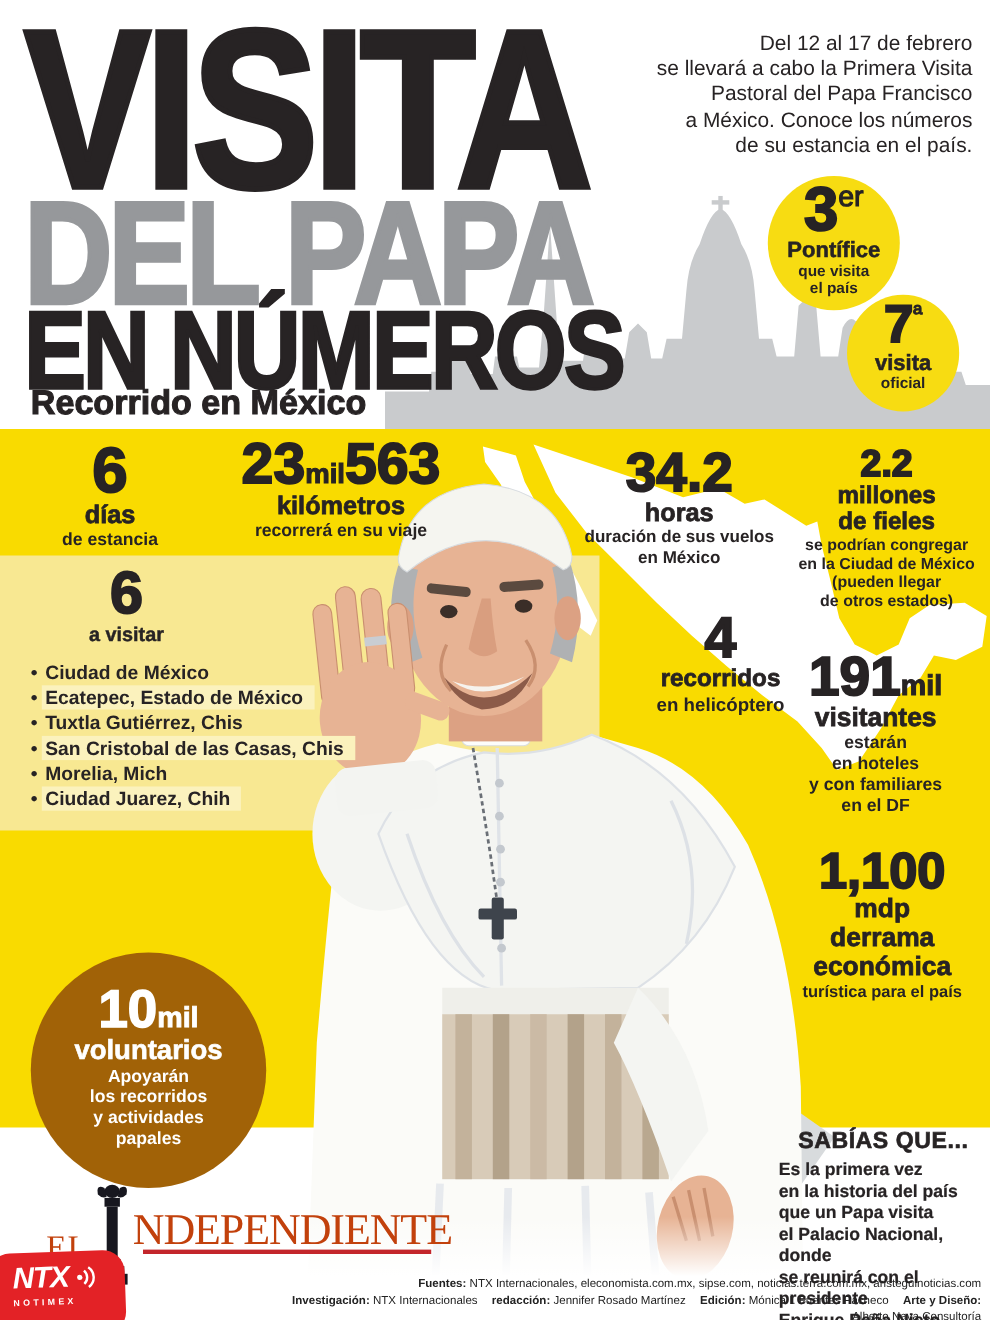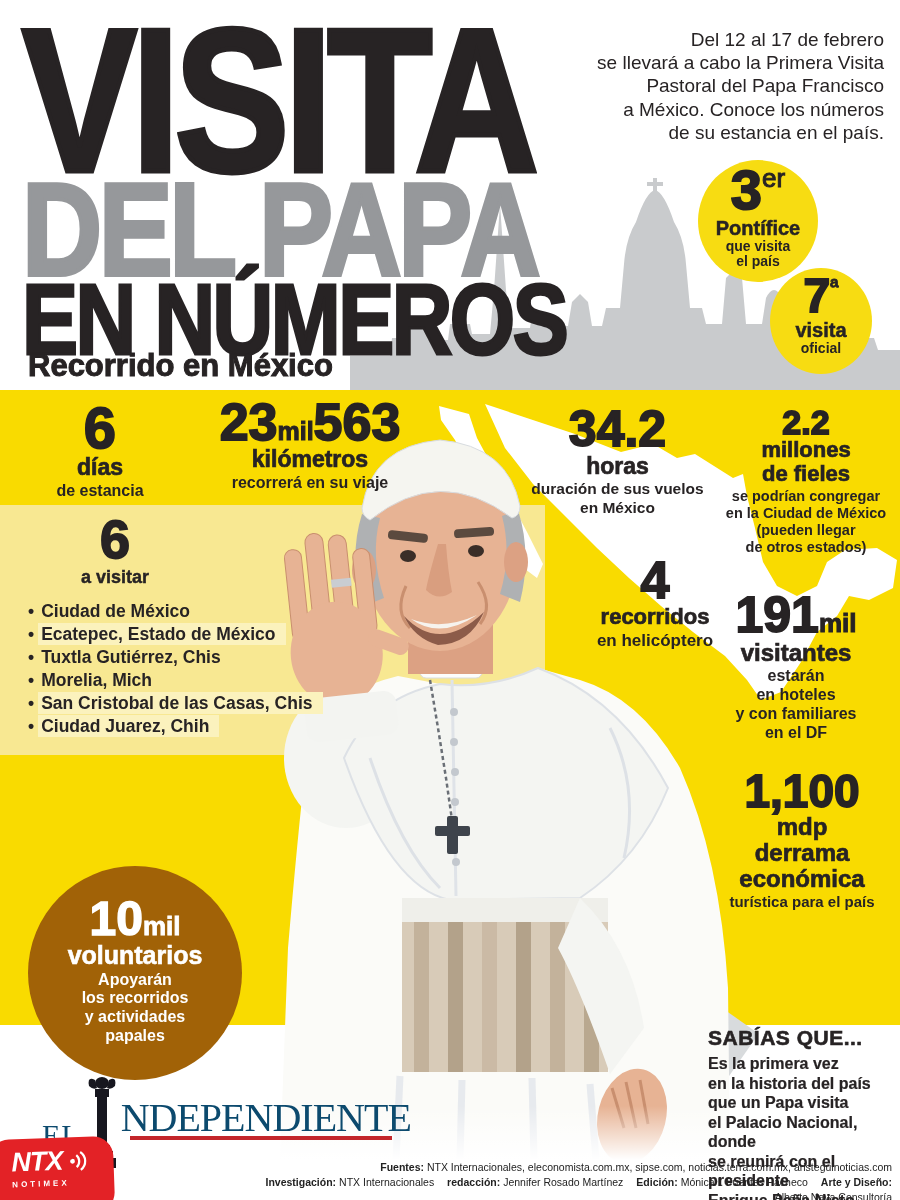--- a/index.html
+++ b/index.html
@@ -52,24 +52,24 @@
   .bullet{margin-right:4px;}
   #st-rec{left:575px;top:556px;width:160px;}  #st-rec .num{font-size:52px;} #st-rec .slabel{font-size:22px;} #st-rec .ssub{font-size:17px;}
   #st-vis{left:700px;top:592px;width:192px;}  #st-vis .numrow{font-size:50px;} #st-vis .numrow .mid{font-size:26px;} #st-vis .slabel{font-size:24px;} #st-vis .ssub{font-size:16px;}
   #st-der{left:712px;top:770px;width:180px;}  #st-der .num{font-size:46px;} #st-der .slabel{font-size:24px;} #st-der .ssub{font-size:15px;}
   #st-vol{left:28px;top:866px;width:214px;height:214px;border-radius:50%;background:#a16207;color:#fff;
           padding-top:30px;box-sizing:border-box;z-index:6;}
   #st-vol .numrow{font-size:48px;color:#fff;} #st-vol .numrow .big{-webkit-text-stroke:1.5px #fff;} #st-vol .numrow .mid{font-size:26px;-webkit-text-stroke:.8px #fff;}
   #st-vol .slabel{font-size:25px;-webkit-text-stroke:.6px #fff;} #st-vol .ssub{font-size:16px;}
   
   #sabias{left:708px;top:1026px;width:190px;z-index:6;text-align:left;}
-  #sabias .stitle{font-size:21px;font-weight:bold;letter-spacing:.5px;-webkit-text-stroke:.6px #272324;}
+  #sabias .stitle{font-size:21px;font-weight:bold;letter-spacing:.5px;text-align:center;-webkit-text-stroke:.6px #272324;}
   #sabias .sbody{font-size:16px;line-height:1.22;margin-top:4px;font-weight:bold;-webkit-text-stroke:.2px #272324;}
   
-  #logo{left:42px;top:1076px;z-index:6;display:flex;align-items:flex-end;color:#0c4a6e;font-family:"Liberation Serif",serif;}
+  #logo{left:42px;top:1076px;z-index:6;display:flex;align-items:flex-end;color:#c2410c;font-family:"Liberation Serif",serif;}
   #logo .el{font-size:30px;line-height:1;letter-spacing:1px;margin-bottom:4px;}
   #logo .rest{font-size:40px;line-height:1;letter-spacing:-1px;margin-bottom:16px;}
   #logo-underline{left:130px;top:1136px;width:262px;height:4px;background:#C3262B;z-index:6;}
   #column-icon{margin:0 2px -14px 4px;}
   #ntx{left:-10px;top:1138px;width:124px;height:76px;background:#E32226;border-radius:20px;
        transform:rotate(-2deg);z-index:7;color:#fff;padding:10px 0 0 22px;box-sizing:border-box;}
   #ntx .ntx-word{font-size:27px;font-weight:bold;font-style:italic;letter-spacing:-1px;line-height:1;display:inline-block;}
   #ntx .notimex{display:block;font-size:8px;letter-spacing:3px;margin-top:4px;font-weight:bold;}
   #credits{right:8px;top:1160px;width:670px;text-align:right;font-size:10.5px;line-height:1.45;z-index:7;color:#222;}
   #credits b{font-weight:bold;}
@@ -227,22 +227,22 @@
 
   <div class="stat" id="st-lug">
     <span class="num">6</span>
     <span class="ssub">a visitar</span>
   </div>
 
   <div class="abs" id="places">
     <div class="place-row"><span class="bullet">•</span><span class="btxt">Ciudad de México</span></div>
     <div class="place-row hl"><span class="bullet">•</span><span class="btxt">Ecatepec, Estado de México</span></div>
     <div class="place-row"><span class="bullet">•</span><span class="btxt">Tuxtla Gutiérrez, Chis</span></div>
+    <div class="place-row hl"><span class="bullet">•</span><span class="btxt">San Cristobal de las Casas, Chis</span></div>
     <div class="place-row"><span class="bullet">•</span><span class="btxt">Morelia, Mich</span></div>
-    <div class="place-row hl"><span class="bullet">•</span><span class="btxt">San Cristobal de las Casas, Chis</span></div>
     <div class="place-row hl"><span class="bullet">•</span><span class="btxt">Ciudad Juarez, Chih</span></div>
   </div>
 
   <div class="stat" id="st-rec">
     <span class="num">4</span>
     <span class="slabel">recorridos</span>
     <span class="ssub">en helicóptero</span>
   </div>
 
   <div class="stat" id="st-vis">

